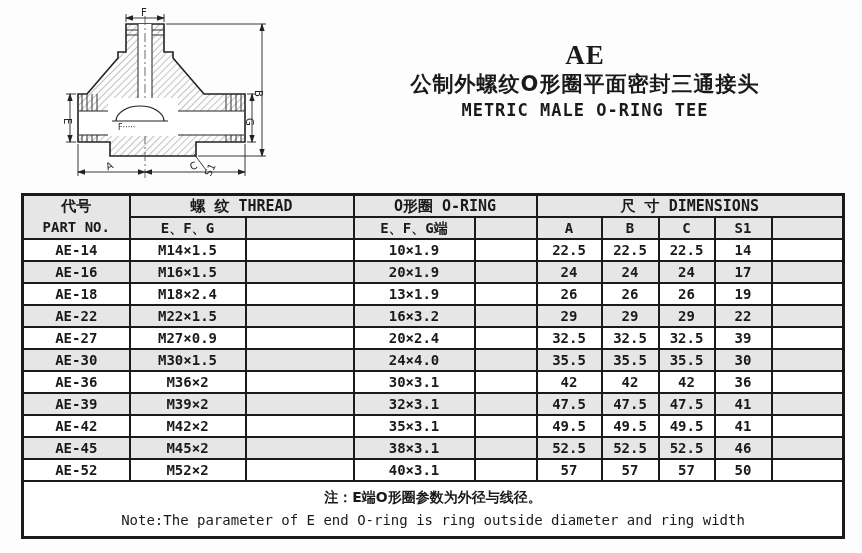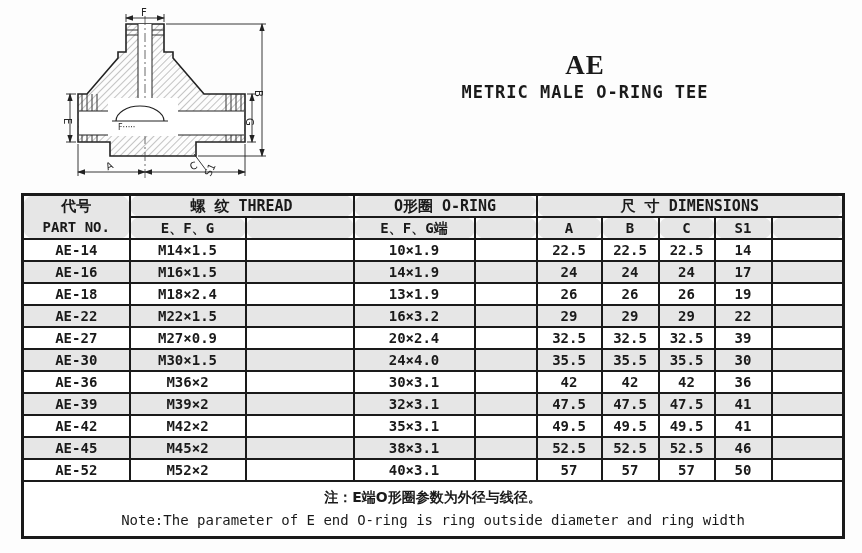--- a/index.html
+++ b/index.html
@@ -1,36 +1,36 @@
 <!DOCTYPE html>
 <html><head>
 <meta charset="utf-8">
 <style>
   html,body{margin:0;padding:0;background:#fff;}
   #page{position:relative;width:862px;height:553px;background:#fdfdfd;overflow:hidden;
         font-family:"DejaVu Sans",sans-serif;color:#1a1a1a;}
 
   
-  #title-block{position:absolute;left:330px;top:50px;width:510px;text-align:center;}
+  #title-block{position:absolute;left:330px;top:40px;width:510px;text-align:center;}
   #title-code{font-family:"Liberation Serif",serif;font-weight:bold;font-size:27px;line-height:30px;letter-spacing:1px;}
   #title-cn{font-family:"DejaVu Sans",sans-serif;font-weight:bold;font-size:21px;line-height:28px;letter-spacing:1px;}
   #title-en{font-family:"DejaVu Sans Mono",monospace;font-weight:bold;font-size:17px;line-height:24px;letter-spacing:1px;}
 
   
   #drawing{position:absolute;left:48px;top:8px;}
   #drawing text{font-family:"DejaVu Sans",sans-serif;fill:#222;}
 
   
   #spec-table{position:absolute;left:21px;top:193px;width:821px;border-collapse:collapse;
               table-layout:fixed;font-family:"DejaVu Sans Mono","DejaVu Sans",monospace;
               font-weight:bold;font-size:14px;}
   #spec-table th,#spec-table td{border:2px solid #1a1a1a;height:20px;line-height:20px;
               text-align:center;padding:0 2px;overflow:hidden;white-space:nowrap;}
   #spec-table{border:3px solid #1a1a1a;}
-  #spec-table thead th{background:#e6e6e6;font-weight:bold;border-radius:12px;}
+  #spec-table thead th{background:#e6e6e6;font-weight:bold;}
   #spec-table thead .hdr-cn{font-size:15px;}
   #spec-table tbody tr:nth-child(odd) td{background:#ffffff;}
   #spec-table tbody tr:nth-child(even) td{background:#e6e6e6;}
   #part-hdr div{height:21px;line-height:21px;}
   #note-cell{background:#fff;text-align:center;height:50px !important;
              padding:2px 6px !important;white-space:normal !important;}
   #note-cn{font-family:"DejaVu Sans",sans-serif;font-weight:bold;font-size:14px;line-height:23px;}
   #note-en{font-family:"DejaVu Sans Mono",monospace;font-weight:normal;font-size:14px;line-height:23px;}
 </style>
 </head>
@@ -120,20 +120,21 @@
         <line x1="197" y1="136" x2="197" y2="168"></line>
       <line x1="30" y1="164" x2="97" y2="164" marker-start="url(#arrb)" marker-end="url(#arr)"></line>
       <line x1="97" y1="164" x2="197" y2="164" marker-start="url(#arrb)" marker-end="url(#arr)"></line>
     </g>
     <text x="58" y="161" font-size="10" transform="rotate(-25 62 158)">A</text>
     <text x="142" y="161" font-size="10" transform="rotate(-25 146 158)">C</text>
   </svg>
 
   <div id="title-block">
     <div id="title-code">AE</div>
+    <div id="title-cn">公制外螺纹O形圈平面密封三通接头</div>
     <div id="title-en">METRIC MALE O-RING TEE</div>
   </div>
 
   <table id="spec-table">
     <colgroup>
       <col style="width:107px">
         <col style="width:116px">
         <col style="width:108px">
       <col style="width:121px">
         <col style="width:62px">
@@ -175,21 +176,21 @@
           <td>22.5</td>
           <td>22.5</td>
           <td>22.5</td>
           <td>14</td>
           <td></td>
         </tr>
         <tr>
           <td>AE-16</td>
           <td>M16×1.5</td>
           <td></td>
-          <td>14×1.9</td>
+          <td>20×1.9</td>
           <td></td>
           <td>24</td>
           <td>24</td>
           <td>24</td>
           <td>17</td>
           <td></td>
         </tr>
         <tr>
           <td>AE-18</td>
           <td>M18×2.4</td>

